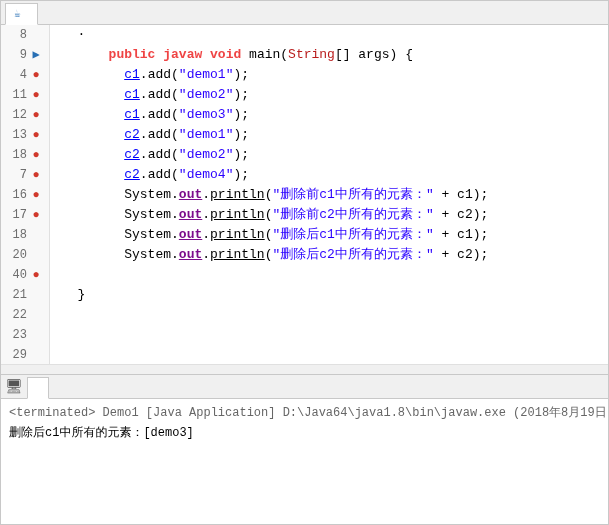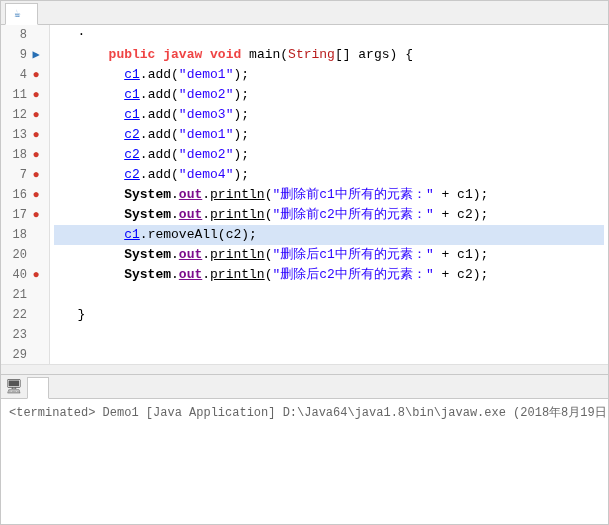--- a/index.html
+++ b/index.html
@@ -100,21 +100,21 @@
       white-space: pre;
       color: #000000;
     }
 
     .code-line.highlighted {
       background: #d6e4f7;
     }
 
     .kw { color: #ef4444; font-weight: bold; }
     .string { color: #2a00ff; }
-    .normal { color: #000000; font-weight: bold; }
+    .normal { color: #000000; }
 
     .scrollbar-x {
       height: 10px;
       background: #f0f0f0;
       border-top: 1px solid #e0e0e0;
     }
 
     
     .console-panel {
       background: #ffffff;
@@ -279,21 +279,20 @@
         <div class="code-line">   ·</div>
         <div class="code-line">   &nbsp;&nbsp;&nbsp; <span class="kw">public</span> <span class="kw">javaw</span> <span class="kw">void</span> main(<span style="color:#b91c1c;">String</span>[] <span>args</span>) {</div>
         <div class="code-line">         <span style="text-decoration:underline; color:#0000ff;">c1</span>.add(<span class="string">"demo1"</span>);</div>
         <div class="code-line">         <span style="text-decoration:underline; color:#0000ff;">c1</span>.add(<span class="string">"demo2"</span>);</div>
         <div class="code-line">         <span style="text-decoration:underline; color:#0000ff;">c1</span>.add(<span class="string">"demo3"</span>);</div>
         <div class="code-line">         <span style="text-decoration:underline; color:#0000ff;">c2</span>.add(<span class="string">"demo1"</span>);</div>
         <div class="code-line">         <span style="text-decoration:underline; color:#0000ff;">c2</span>.add(<span class="string">"demo2"</span>);</div>
         <div class="code-line">         <span style="text-decoration:underline; color:#0000ff;">c2</span>.add(<span class="string">"demo4"</span>);</div>
         <div class="code-line">         <span class="normal">System</span>.<span style="color:#7b0c8b; font-weight:bold; text-decoration:underline;">out</span>.<span style="text-decoration:underline;">println</span>(<span class="string">"删除前c1中所有的元素："</span> + c1);</div>
         <div class="code-line">         <span class="normal">System</span>.<span style="color:#7b0c8b; font-weight:bold; text-decoration:underline;">out</span>.<span style="text-decoration:underline;">println</span>(<span class="string">"删除前c2中所有的元素："</span> + c2);</div>
-        <div class="code-line highlighted">         <span style="text-decoration:underline; color:#0000ff;">c1</span>.removeAll(c2);</div>
         <div class="code-line">         <span class="normal">System</span>.<span style="color:#7b0c8b; font-weight:bold; text-decoration:underline;">out</span>.<span style="text-decoration:underline;">println</span>(<span class="string">"删除后c1中所有的元素："</span> + c1);</div>
         <div class="code-line">         <span class="normal">System</span>.<span style="color:#7b0c8b; font-weight:bold; text-decoration:underline;">out</span>.<span style="text-decoration:underline;">println</span>(<span class="string">"删除后c2中所有的元素："</span> + c2);</div>
         <div class="code-line"></div>
         <div class="code-line">   }</div>
       </div>
   </div>
 
   <div class="scrollbar-x"></div>
 </div>
 
@@ -302,15 +301,16 @@
 
     <span style="font-size:14px; color:#555;">🖥</span>
     <div class="console-tab-item">
       <span></span>
       <span class="tab-close"></span>
     </div>
   </div>
   <div class="console-content">
     <div class="console-line console-terminated" id="terminated-line">&lt;terminated&gt; Demo1 [Java Application] D:\Java64\java1.8\bin\javaw.exe (2018年8月19日 下午5点47:01)</div>
     <div id="console-output">
+        <div class="console-line">删除后c1中所有的元素：[demo3]</div>
       </div>
   </div>
 </div>
 
 </body></html>

